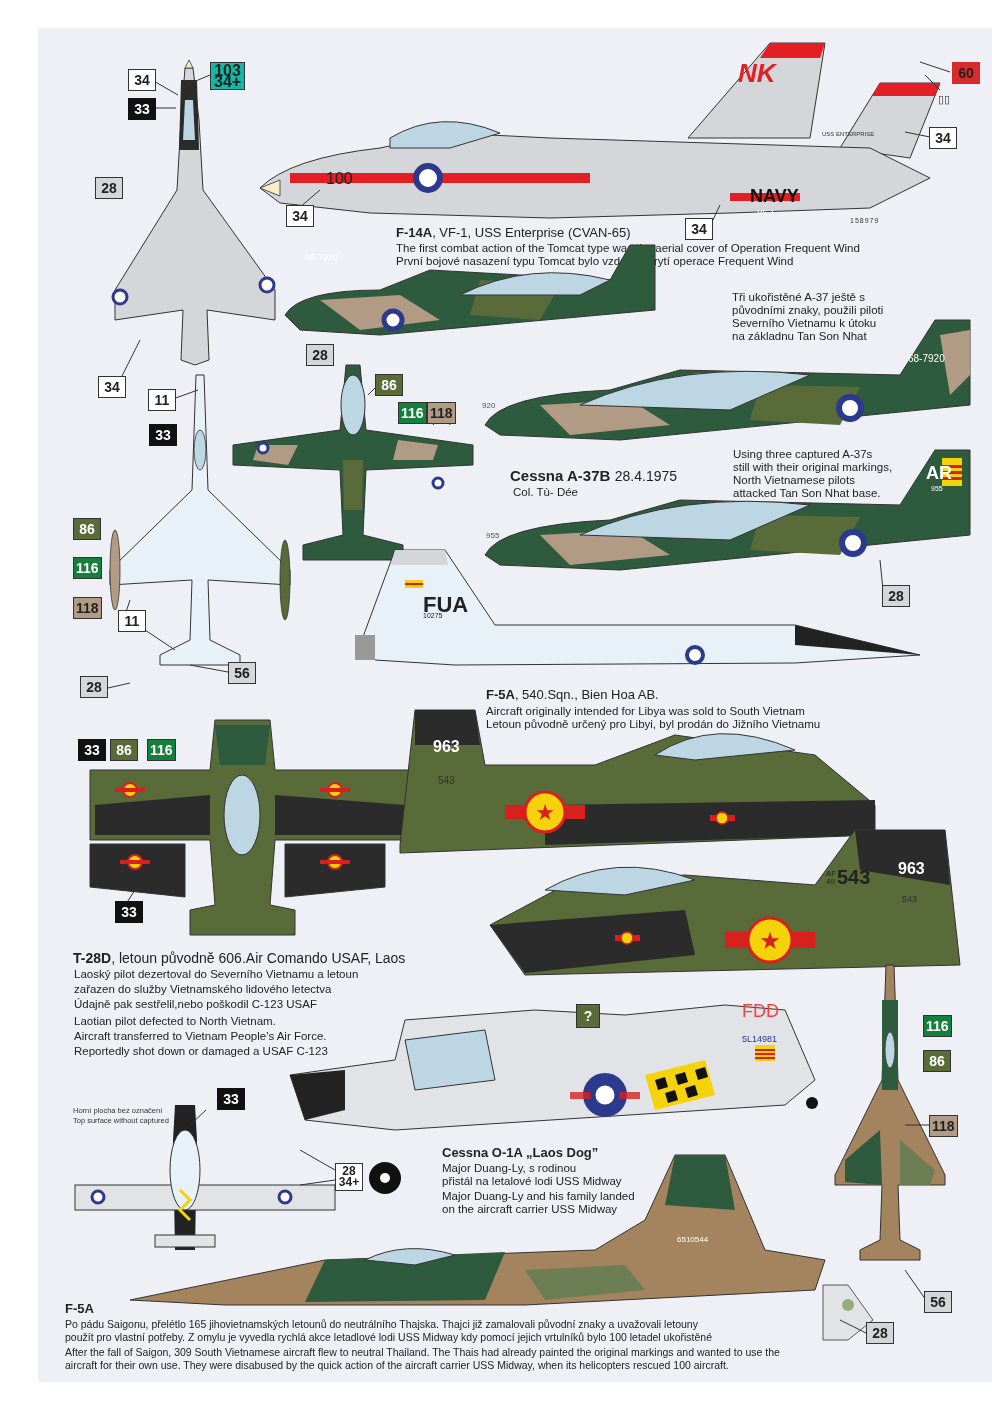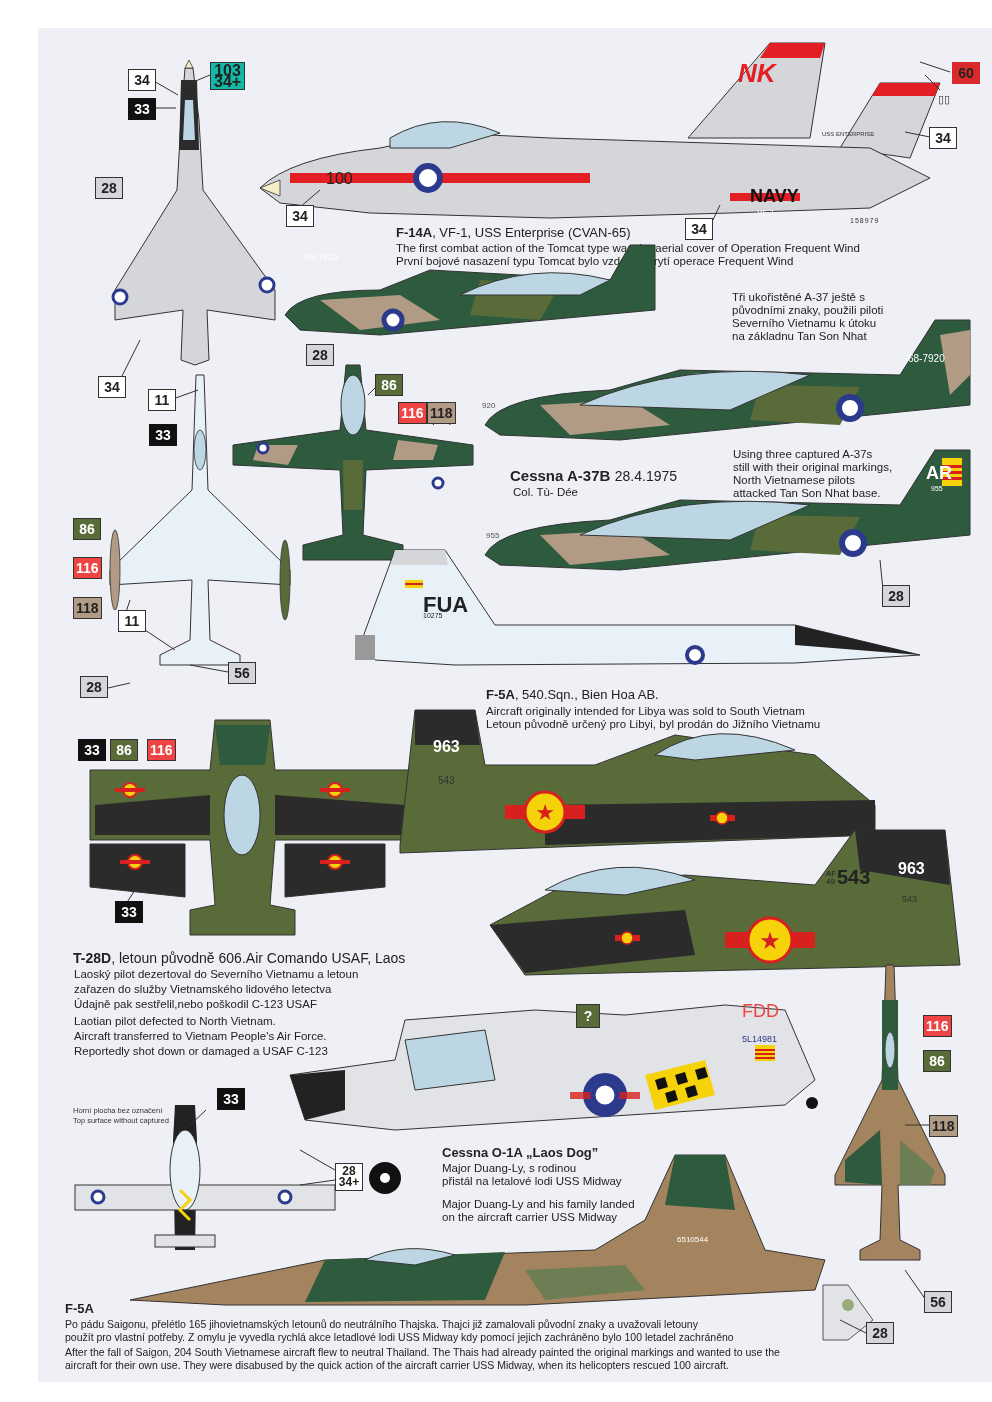--- a/index.html
+++ b/index.html
@@ -5,21 +5,21 @@
   html, body { margin: 0; padding: 0; }
   body { width: 992px; height: 1402px; background: #ffffff; font-family: "Liberation Sans", sans-serif; position: relative; overflow: hidden; }
   .sheet { position: absolute; left: 38px; top: 28px; width: 954px; height: 1354px; background: #eef0f5; }
   .abs { position: absolute; }
   .cap-title { font-size: 13px; color: #222; white-space: nowrap; }
   .cap-title b { font-weight: bold; }
   .cap-text { font-size: 11.5px; color: #222; line-height: 13px; white-space: nowrap; }
   .box { position: absolute; border: 1.5px solid #333; background: #fff; font-weight: bold; font-size: 14px; color: #222; text-align: center; line-height: 20px; min-width: 22px; padding: 0 2px; }
   .box.black { background: #111; color: #fff; border-color: #111; }
   .box.olive { background: #5a6b3a; color: #fff; border-color: #333; }
-  .box.dgreen { background: #ef4444; color: #fff; border-color: #333; }
+  .box.dgreen { background: #15803d; color: #fff; border-color: #333; }
   .box.tan { background: #b19b85; color: #222; border-color: #333; }
   .box.grey { background: #d4d6da; color: #222; }
   .box.red { background: #d82a2a; color: #222; border-color: #d82a2a; }
   .box.cream { background: #14b8a6; color: #222; font-size: 16px; line-height: 11px; padding: 2px 3px; }
   svg { position: absolute; overflow: visible; }
   .leader { stroke: #333; stroke-width: 1; fill: none; }
 </style>
 </head>
 <body>
 
@@ -244,21 +244,21 @@
 </svg>
 <div class="abs" style="left:73px;top:1106px;font-size:7.5px;line-height:10px;color:#333;">
   <div>Horní plocha bez označení</div>
   <div>Top surface without captured</div>
 </div>
 
 <div class="abs" style="left:442px;top:1145px;">
   <div style="font-size:13px;font-weight:bold;color:#222;white-space:nowrap;">Cessna O-1A „Laos Dog”</div>
   <div class="cap-text" style="margin-top:2px;">Major Duang-Ly, s rodinou</div>
   <div class="cap-text">přistál na letalové lodi USS Midway</div>
-  <div class="cap-text" style="margin-top:10px;">Major Duang-Ly and his family landed</div>
+  <div class="cap-text" style="margin-top:2px;">Major Duang-Ly and his family landed</div>
   <div class="cap-text">on the aircraft carrier USS Midway</div>
 </div>
 
 <svg style="left:125px;top:1150px;" width="710" height="160" viewBox="0 0 710 160">
   <path d="M5,150 L200,110 L470,100 L520,70 L550,5 L600,5 L640,100 L700,110 L690,140 L400,155 L100,155 Z" fill="#a3845f" stroke="#333" stroke-width="1"></path>
   <path d="M200,110 L380,102 L360,150 L180,152 Z" fill="#2e5a3e"></path>
   <path d="M550,5 L600,5 L610,60 L540,55 Z" fill="#2e5a3e"></path>
   <path d="M400,120 L500,115 L520,140 L420,150 Z" fill="#6d7e55"></path>
   <path d="M240,110 Q280,90 330,105 L290,115 Z" fill="#bcd6e4" stroke="#333" stroke-width="1"></path>
 </svg>
@@ -273,22 +273,22 @@
 </svg>
 
 <svg style="left:818px;top:1280px;" width="60" height="65" viewBox="0 0 60 65">
   <path d="M5,5 L30,5 L55,40 L30,60 L5,60 Z" fill="#e2e3e6" stroke="#333" stroke-width="0.8"></path>
   <circle cx="30" cy="25" r="6" fill="#9aab7a"></circle>
 </svg>
 
 <div class="abs" style="left:65px;top:1301px;font-size:13px;font-weight:bold;color:#222;">F-5A</div>
 <div class="abs" style="left:65px;top:1318px;">
   <div class="cap-text" style="font-size:10.5px;">Po pádu Saigonu, přelétlo 165 jihovietnamských letounů do neutrálního Thajska.  Thajci již zamalovali  původní znaky a uvažovali letouny</div>
-  <div class="cap-text" style="font-size:10.5px;">použít pro vlastní potřeby. Z omylu je vyvedla rychlá akce letadlové lodi USS Midway kdy pomocí jejich zachráněno bylo 100 letadel zachráněno</div>
-  <div class="cap-text" style="font-size:10.5px;margin-top:2px;">After the fall of Saigon, 204 South Vietnamese aircraft flew to neutral Thailand. The Thais had already painted the original markings and wanted to use the</div>
+  <div class="cap-text" style="font-size:10.5px;">použít pro vlastní potřeby. Z omylu je vyvedla rychlá akce letadlové lodi USS Midway kdy pomocí jejich vrtulníků bylo 100 letadel ukořistěné</div>
+  <div class="cap-text" style="font-size:10.5px;margin-top:2px;">After the fall of Saigon, 309 South Vietnamese aircraft flew to neutral Thailand. The Thais had already painted the original markings and wanted to use the</div>
   <div class="cap-text" style="font-size:10.5px;">aircraft for their own use. They were disabused by the quick action of the aircraft carrier USS Midway, when its helicopters rescued 100 aircraft.</div>
 </div>
 
 <svg style="left:0;top:0;" width="992" height="1402">
   <line class="leader" x1="152" y1="80" x2="178" y2="95"></line>
   <line class="leader" x1="210" y1="75" x2="186" y2="85"></line>
   <line class="leader" x1="152" y1="108" x2="176" y2="108"></line>
   <line class="leader" x1="950" y1="72" x2="920" y2="62"></line>
   <line class="leader" x1="940" y1="90" x2="925" y2="75"></line>
   <line class="leader" x1="930" y1="137" x2="905" y2="132"></line>

